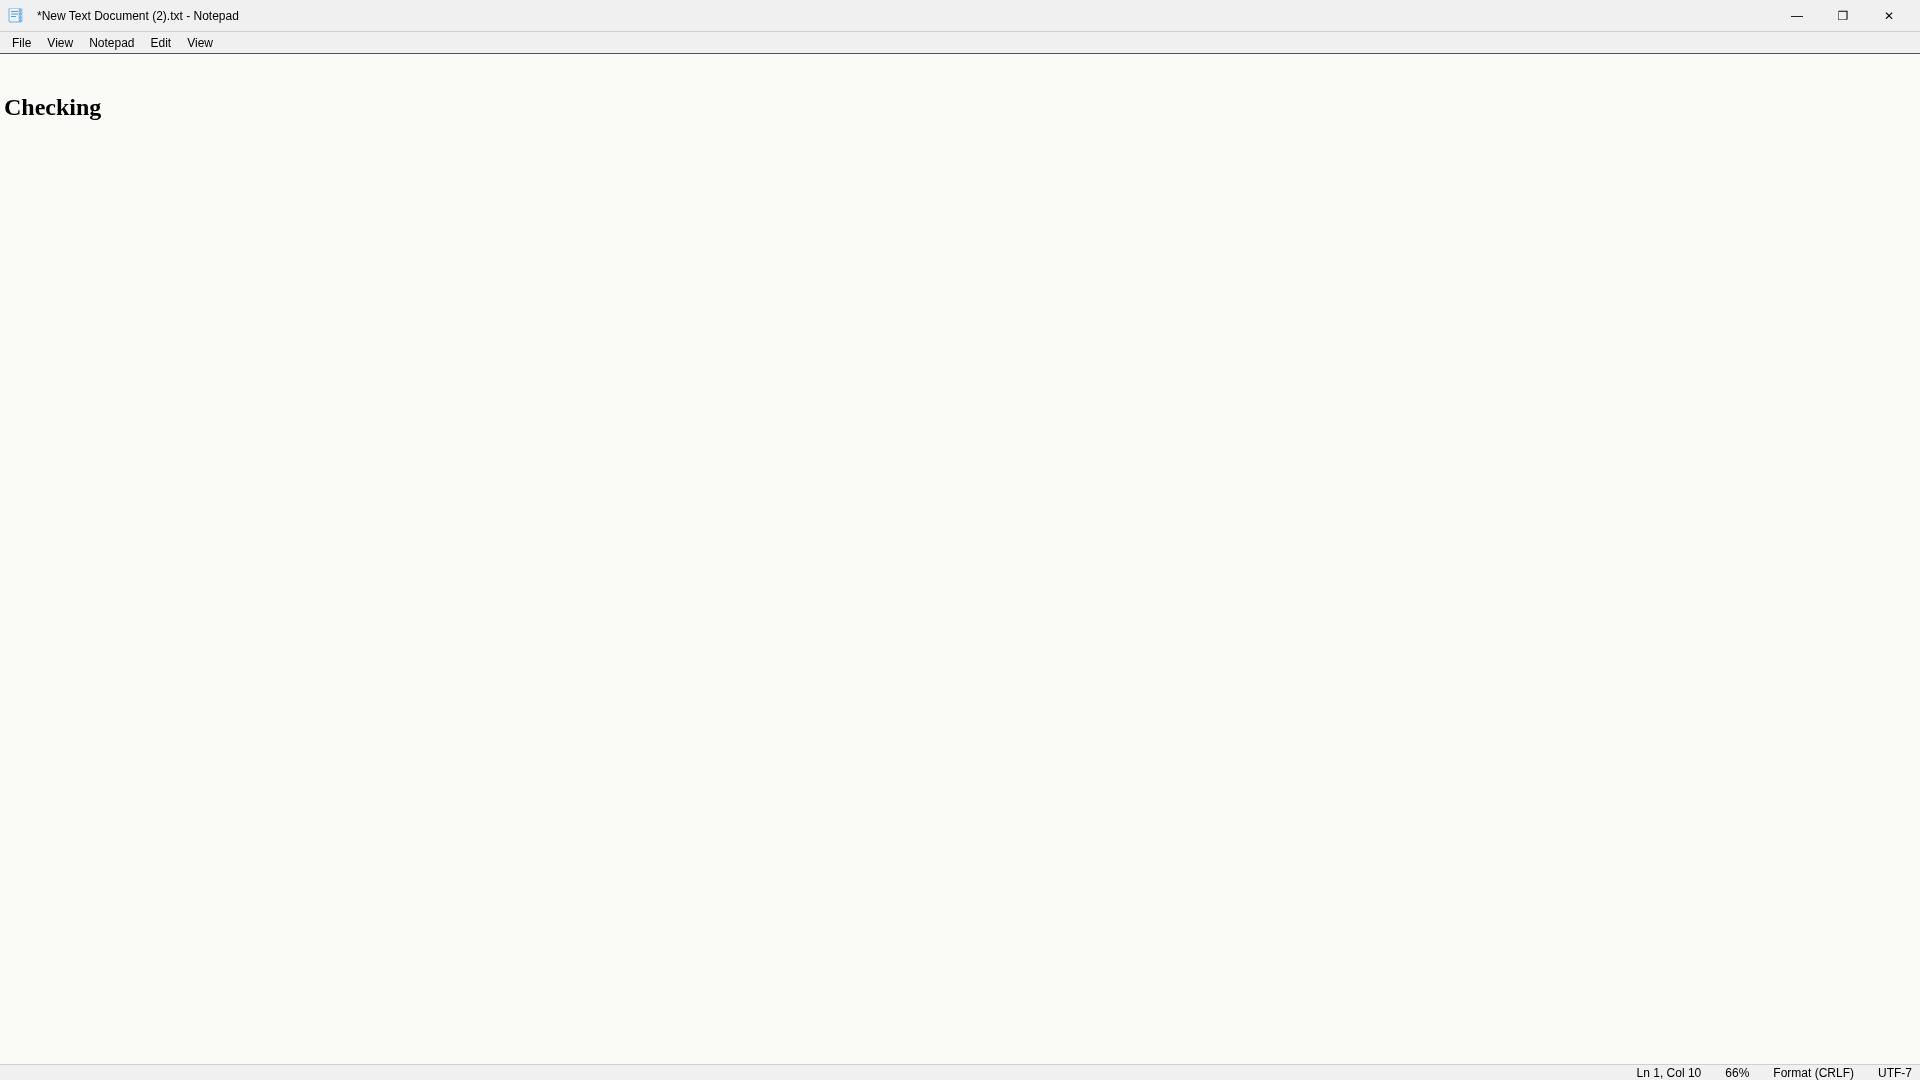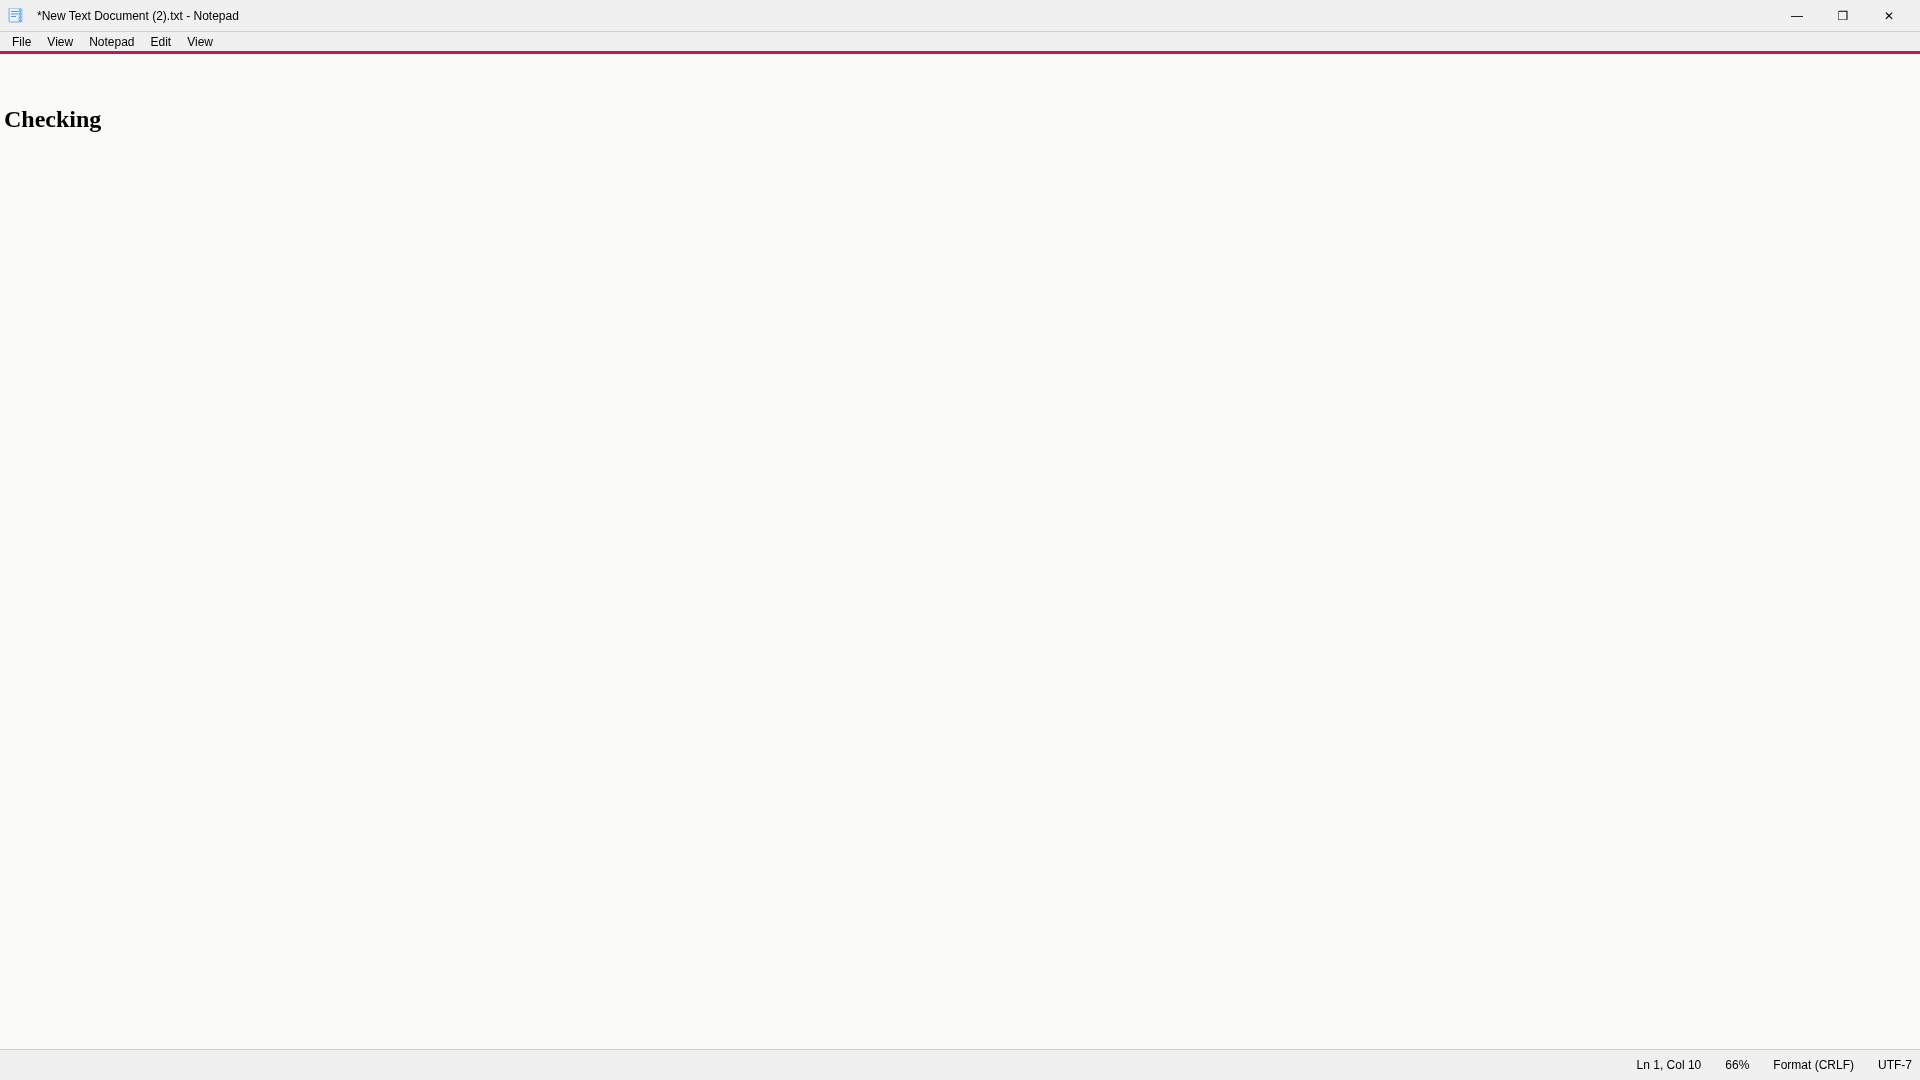--- a/index.html
+++ b/index.html
@@ -74,21 +74,21 @@
       font-size: 12px;
       color: #000;
     }
 
     
     #menu-bar {
       display: flex;
       align-items: center;
       height: 22px;
       background: #f0f0f0;
-      border-bottom: 3px solid #be185d;
+      border-bottom: 1px solid #be185d;
       padding: 0 4px;
     }
 
     .menu-item {
       padding: 2px 8px;
       font-size: 12px;
       cursor: pointer;
       height: 22px;
       display: flex;
       align-items: center;
@@ -100,21 +100,21 @@
       background: #fafaf7;
       overflow: auto;
       position: relative;
     }
 
     
     #status-bar {
       display: flex;
       align-items: center;
       justify-content: flex-end;
-      height: 31px;
+      height: 16px;
       background: #f0f0f0;
       border-top: 1px solid #d0d0d0;
       padding: 0 8px;
       gap: 24px;
       font-size: 12px;
       color: #000;
     }
 
     .status-item {
       display: flex;
@@ -134,21 +134,21 @@
     #editor-area::-webkit-scrollbar-thumb {
       background: #c0c0c0;
     }
 
     
     #checking-text {
       font-size: 24px;
       font-weight: bold;
       font-family: 'Times New Roman', Times, serif;
       position: absolute;
-      top: 52px;
+      top: 40px;
       left: 0;
       padding: 0 4px;
     }
   </style>
 </head>
 <body>
 
 <div id="title-bar">
   <div id="title-left">
     <div id="app-icon">

